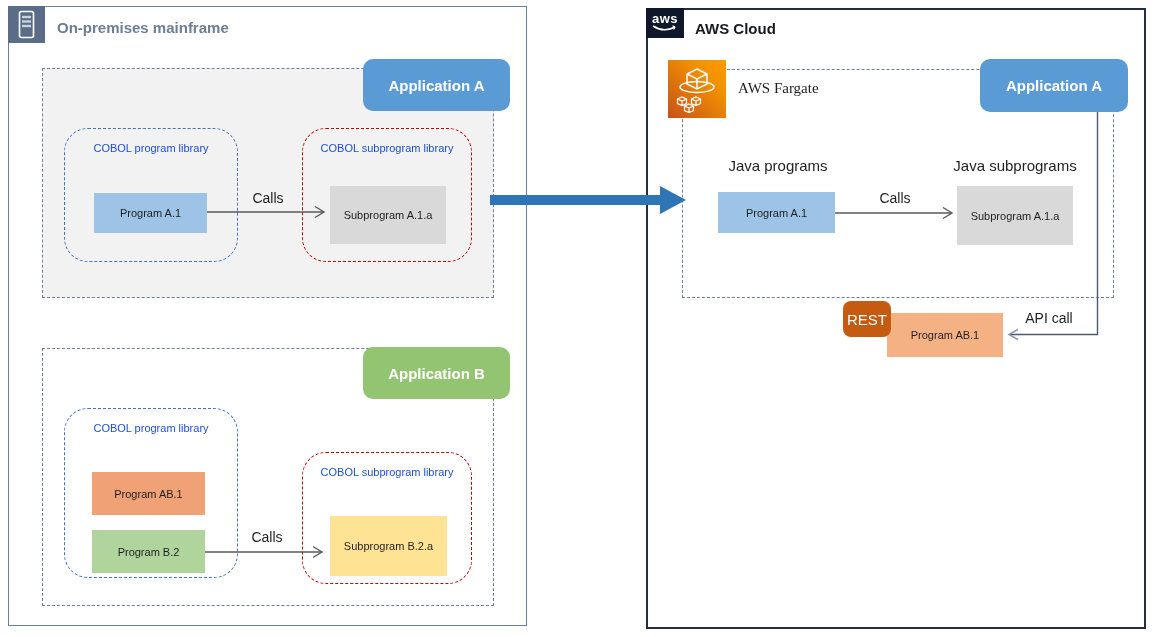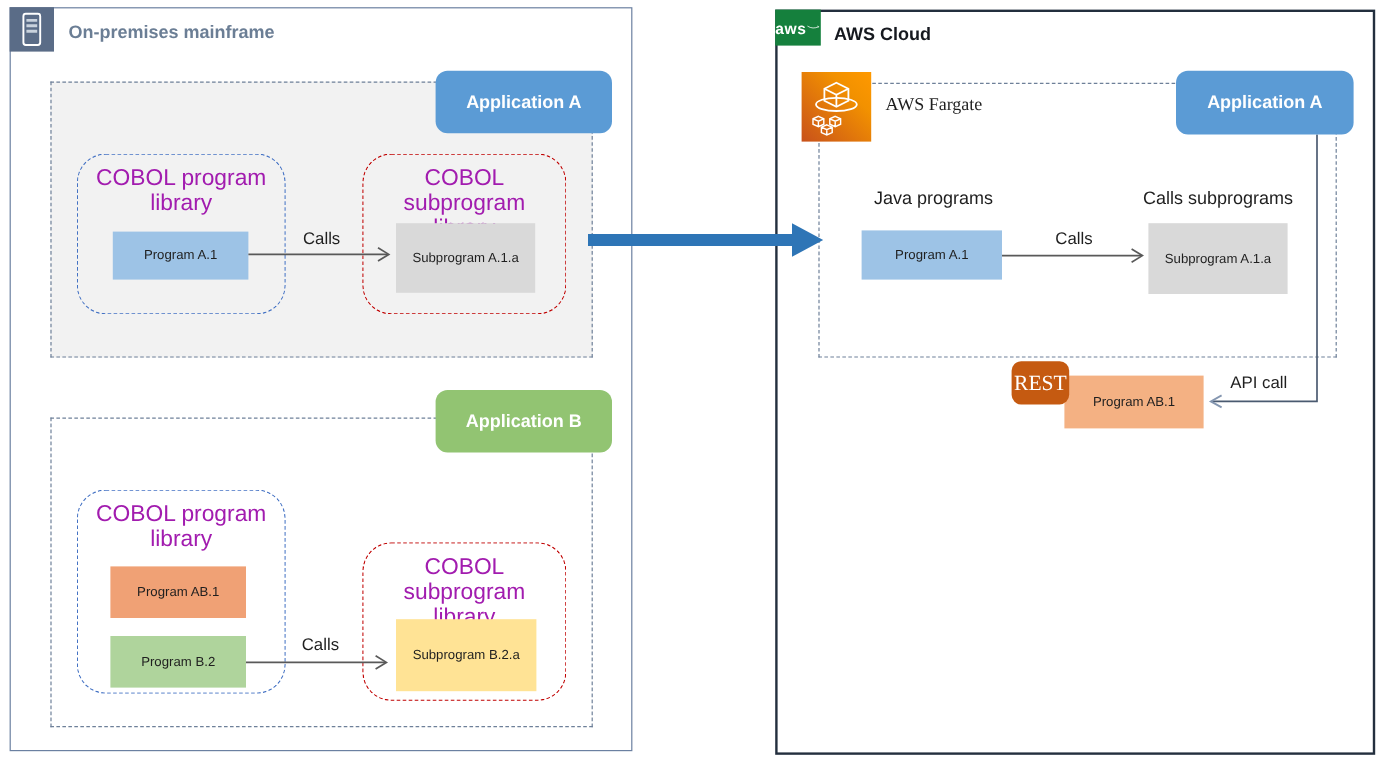--- a/index.html
+++ b/index.html
@@ -5,51 +5,51 @@
   html,body{margin:0;padding:0;background:#fff;}
   .canvas{position:relative;width:1156px;height:637px;background:#fff;
           font-family:"Liberation Sans",sans-serif;color:#1f1f1f;overflow:hidden;}
 
   
   .panel{position:absolute;background:#fff;}
   .left-panel{left:8px;top:6px;width:517px;height:618px;border:1.5px solid #6B80A1;z-index:0;}
   .right-panel{left:646px;top:8px;width:496px;height:617px;border:2px solid #232F3E;z-index:0;}
   .panel-badge{position:absolute;display:flex;align-items:center;justify-content:center;z-index:6;}
   .mainframe-badge{left:8px;top:6px;width:37px;height:37px;background:#5A6C87;}
-  .aws-badge{left:646px;top:8px;width:38px;height:30px;background:#15803d;}
+  .aws-badge{left:646px;top:8px;width:38px;height:30px;background:#0f172a;flex-direction:column;}
   .aws-word{color:#fff;font-weight:bold;font-size:13px;line-height:11px;letter-spacing:0.5px;}
   .panel-title{position:absolute;font-size:15px;white-space:nowrap;z-index:2;font-weight:bold;}
   .onprem-title{left:57px;top:19px;color:#6B7E95;}
   .awscloud-title{left:695px;top:20px;color:#16191F;text-align:center;}
 
   
   .app-box{position:absolute;border:1.5px dashed #6E8099;z-index:1;}
   .app-box.gray-fill{background:#F2F2F2;}
   .app-label{position:absolute;border-radius:10px;display:flex;align-items:center;justify-content:center;
              color:#fff;font-weight:bold;font-size:15px;z-index:5;}
 
   
   .lib{position:absolute;border-radius:24px;text-align:center;box-sizing:border-box;
        padding:9px 10px 0 10px;z-index:2;background:transparent;}
   .lib.blue{border:1.5px dashed #4472C4;}
   .lib.red{border:1.5px dashed #C00000;}
-  .lib-title{font-size:19px;line-height:21px;color:#a21caf;}
+  .lib-title{font-size:11px;line-height:21px;color:#1d4ed8;}
 
   
   .prog{position:absolute;display:flex;align-items:center;justify-content:center;text-align:center;
         font-size:11px;line-height:20px;color:#1f1f1f;z-index:3;}
 
   
   .calls-label{position:absolute;font-size:14px;text-align:center;color:#1f1f1f;z-index:3;}
   .free-label{position:absolute;font-size:15px;text-align:center;color:#1f1f1f;z-index:2;}
   .migration-label{left:537px;top:144px;width:96px;line-height:21px;}
 
   .rest-badge{position:absolute;left:843px;top:301px;width:48px;height:36px;border-radius:8px;
-              background:#C55A11;color:#fff;font-size:18px;display:flex;align-items:center;
-              justify-content:center;z-index:6;font-family:Liberation Serif, serif;}
+              background:#C55A11;color:#fff;font-size:15px;display:flex;align-items:center;
+              justify-content:center;z-index:6;}
 
   .fargate-icon{position:absolute;left:668px;top:60px;width:58px;height:58px;z-index:6;
                 background:linear-gradient(45deg,#C8511B,#F29100 70%,#FF9900);}
   svg.arrow{position:absolute;z-index:4;overflow:visible;}
   .connector{position:absolute;z-index:2;overflow:visible;}
 </style>
 </head>
 <body>
 
 <div class="canvas">
@@ -78,21 +78,21 @@
   </div>
   <div class="prog" style="left: 330px; top: 186px; width: 116px; height: 58px; background-color: rgb(217, 217, 217);">Subprogram A.1.a</div>
 
   <div class="calls-label" style="left:237px;top:190px;width:62px;">Calls</div>
   <svg class="arrow" style="left:207px;top:204px;" width="124" height="16">
     <line x1="0" y1="8" x2="116" y2="8" stroke="#595959" stroke-width="1.4"></line>
     <path d="M108,2.5 L117,8 L108,13.5" fill="none" stroke="#595959" stroke-width="1.4"></path>
   </svg>
 
   <div class="app-box" style="left:42px;top:348px;width:450px;height:256px;"></div>
-  <div class="app-label" style="left: 363px; top: 325px; width: 147px; height: 52px; background-color: rgb(146, 196, 114);">Application B</div>
+  <div class="app-label" style="left: 363px; top: 347px; width: 147px; height: 52px; background-color: rgb(146, 196, 114);">Application B</div>
 
   <div class="lib blue" style="left:64px;top:408px;width:174px;height:170px;">
     <div class="lib-title">COBOL program library</div>
   </div>
   <div class="prog" style="left: 92px; top: 472px; width: 113px; height: 43px; background-color: rgb(240, 161, 117);">Program AB.1</div>
   <div class="prog" style="left: 92px; top: 530px; width: 113px; height: 43px; background-color: rgb(175, 212, 156);">Program B.2</div>
 
   <div class="lib red" style="left:302px;top:452px;width:170px;height:132px;">
     <div class="lib-title">COBOL subprogram library</div>
   </div>
@@ -131,21 +131,21 @@
     </svg>
   </div>
   <div class="free-label" style="left:738px;top:80px;width:110px;text-align:left;font-family:Liberation Serif, serif;">AWS Fargate</div>
 
   <div class="app-box" style="left:682px;top:69px;width:430px;height:227px;"></div>
   <div class="app-label" style="left: 980px; top: 59px; width: 148px; height: 53px; background-color: rgb(91, 155, 213);">Application A</div>
 
   <div class="free-label" style="left:714px;top:157px;width:128px;">Java programs</div>
   <div class="prog" style="left: 718px; top: 192px; width: 117px; height: 41px; background-color: rgb(157, 195, 230);">Program A.1</div>
 
-  <div class="free-label" style="left:945px;top:157px;width:140px;">Calls subprograms</div>
+  <div class="free-label" style="left:945px;top:157px;width:140px;">Java subprograms</div>
   <div class="prog" style="left: 957px; top: 186px; width: 116px; height: 59px; background-color: rgb(217, 217, 217);">Subprogram A.1.a</div>
 
   <div class="calls-label" style="left:864px;top:190px;width:62px;">Calls</div>
   <svg class="arrow" style="left:835px;top:205px;" width="124" height="16">
     <line x1="0" y1="8" x2="116" y2="8" stroke="#595959" stroke-width="1.4"></line>
     <path d="M108,2.5 L117,8 L108,13.5" fill="none" stroke="#595959" stroke-width="1.4"></path>
   </svg>
 
   <svg class="connector" style="left:1000px;top:110px;" width="110" height="235">
     <path d="M97.5,2 L97.5,224.5 L10,224.5" fill="none" stroke="#4A5A70" stroke-width="1.4"></path>

